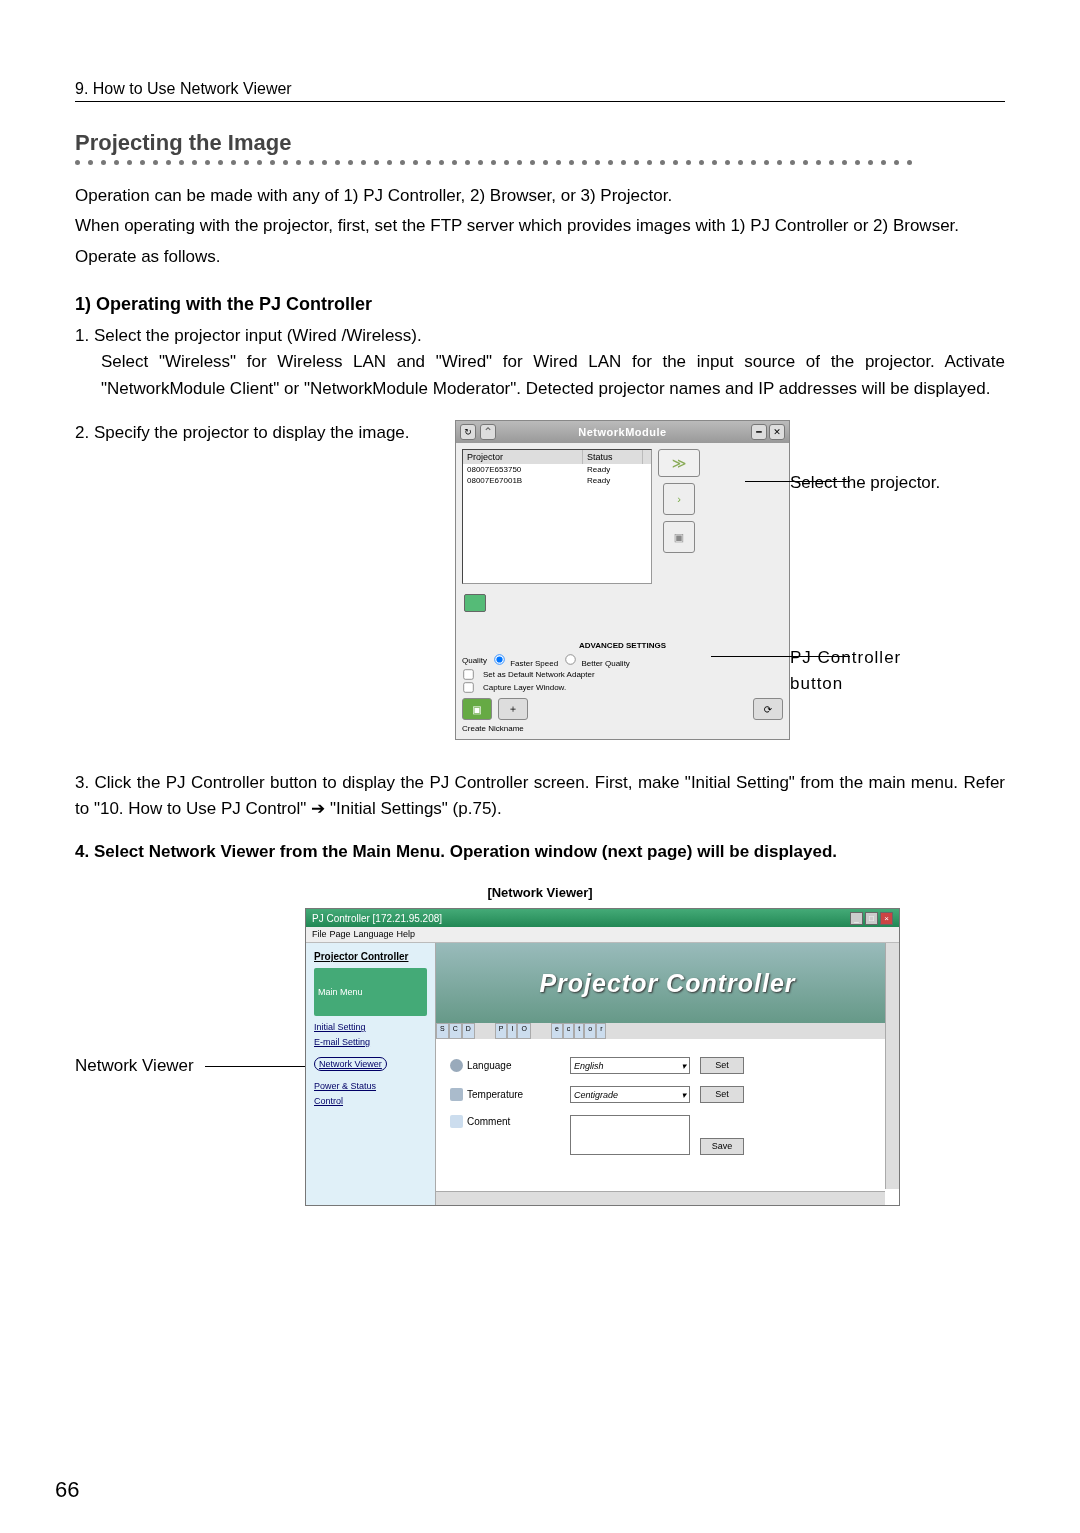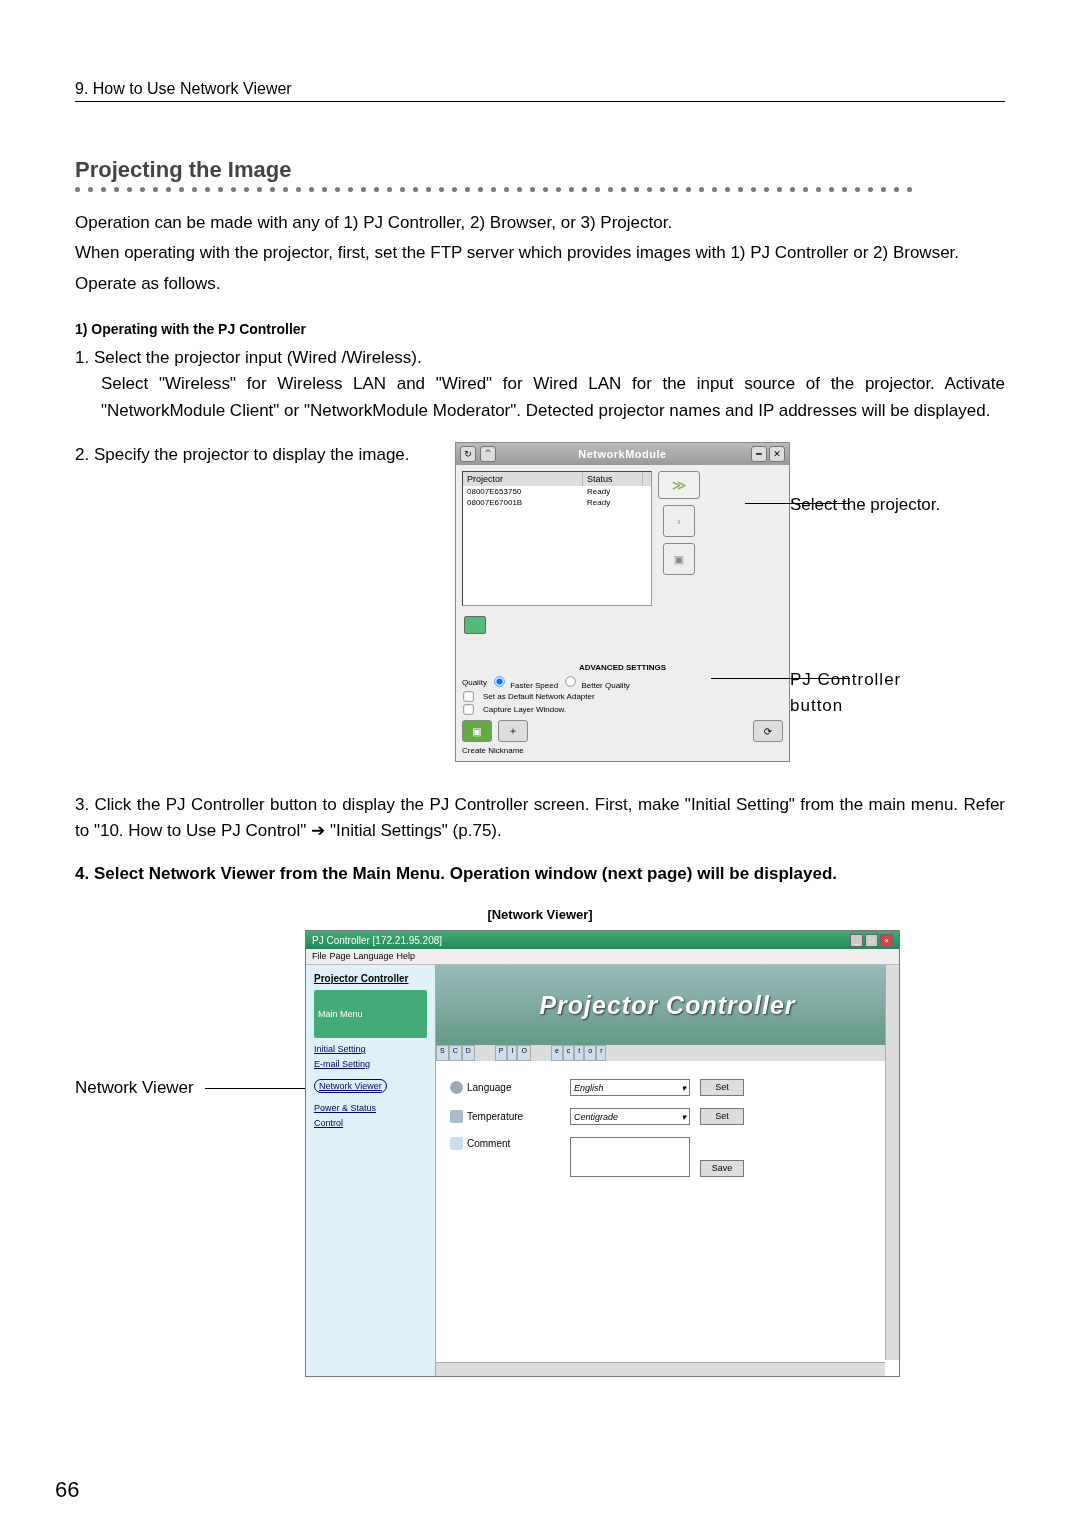--- a/index.html
+++ b/index.html
@@ -1,24 +1,24 @@
 <!DOCTYPE html>
 <html><head>
 <meta charset="utf-8">
 <style>
   * { box-sizing: border-box; margin: 0; padding: 0; }
   html, body { width: 1080px; height: 1533px; background: #fff; font-family: Arial, Helvetica, sans-serif; color: #000; }
   .page { position: relative; width: 1080px; height: 1533px; padding: 80px 75px 40px 75px; }
-  .chapter-line { font-size: 16px; border-bottom: 1px solid #000; padding-bottom: 3px; margin-bottom: 55px; }
+  .chapter-line { font-size: 16px; border-bottom: 1px solid #000; padding-bottom: 3px; margin-bottom: 28px; }
   .h1 { font-size: 22px; font-weight: bold; color: #444; margin-bottom: 4px; }
   .dots-row { display: flex; gap: 8px; margin-bottom: 18px; }
   .dot { width: 5px; height: 5px; background: #777; border-radius: 50%; }
   .para { font-size: 17px; line-height: 1.55; text-align: justify; margin-bottom: 4px; }
   .para.last { margin-bottom: 24px; }
-  .h2 { font-size: 14px; font-weight: bold; margin-bottom: 8px; }
+  .h2 { font-size: 18px; font-weight: bold; margin-bottom: 8px; }
   .item { font-size: 17px; line-height: 1.55; text-align: justify; }
   .num { display: inline; }
   .indent { padding-left: 26px; text-align: justify; }
   .row-2 { display: flex; align-items: flex-start; margin-top: 18px; margin-bottom: 30px; }
   .row-2 .left { flex: 0 0 380px; padding-right: 10px; }
   .row-2 .mid { flex: 0 0 335px; }
   .row-2 .right { flex: 1; font-size: 17px; line-height: 1.55; padding-top: 50px; position: relative; }
   .callout1 { position: absolute; top: 50px; left: 0; }
   .callout2 { position: absolute; top: 225px; left: 0; letter-spacing: 1px; }
 
@@ -51,21 +51,21 @@
   .person-icon { width:22px; height:18px; background:#5b7; border:1px solid #666; border-radius:2px; margin-top:4px; }
   .line-to-callout { position:absolute; background:#000; height:1px; }
   .line1 { top:61px; left:290px; width:105px; }
   .line2 { top:236px; left:256px; width:139px; }
 
   
   .nv-section { text-align:center; font-weight:bold; font-size:13px; margin: 14px 0 8px; }
   .nv-wrap { display:flex; align-items:flex-start; justify-content:flex-start; }
   .nv-label { width:230px; font-size:17px; padding-top:148px; text-align:left; position:relative; }
   .nv-line { position:absolute; top:158px; left:130px; width:100px; height:1px; background:#000; }
-  .pj-window { width:595px; height:447px; background:#e0e0e0; border:1px solid #777; font-size:10px; position:relative; }
+  .pj-window { width:595px; height:298px; background:#e0e0e0; border:1px solid #777; font-size:10px; position:relative; }
   .pj-title { height:18px; background:linear-gradient(#4a7,#285); color:#fff; font-size:10px; padding:2px 6px; display:flex; justify-content:space-between; align-items:center; }
   .pj-title-btns { display:flex; gap:2px; }
   .sq { width:13px; height:13px; background:#ccc; border:1px solid #666; font-size:8px; display:flex; align-items:center; justify-content:center; }
   .pj-menubar { height:16px; background:#eee; font-size:9px; padding:2px 6px; display:flex; gap:3px; border-bottom:1px solid #bbb; }
   .pj-body { display:flex; height:calc(100% - 34px); }
   .pj-side { width:130px; background:#e0f0f8; border-right:1px solid #aaa; padding:8px; font-size:9px; }
   .pj-side-title { font-weight:bold; font-size:10px; text-decoration:underline; margin-bottom:6px; }
   .pj-mainmenu { background:#4a7; color:#fff; font-size:9px; padding:19px 4px; margin-bottom:6px; border-radius:2px; }
   .pj-side a { display:block; text-decoration:underline; color:#006; margin:5px 0; font-size:9px; }
   .pj-side .nv-item { border:1px solid #006; border-radius:8px; padding:1px 4px; display:inline-block; }

